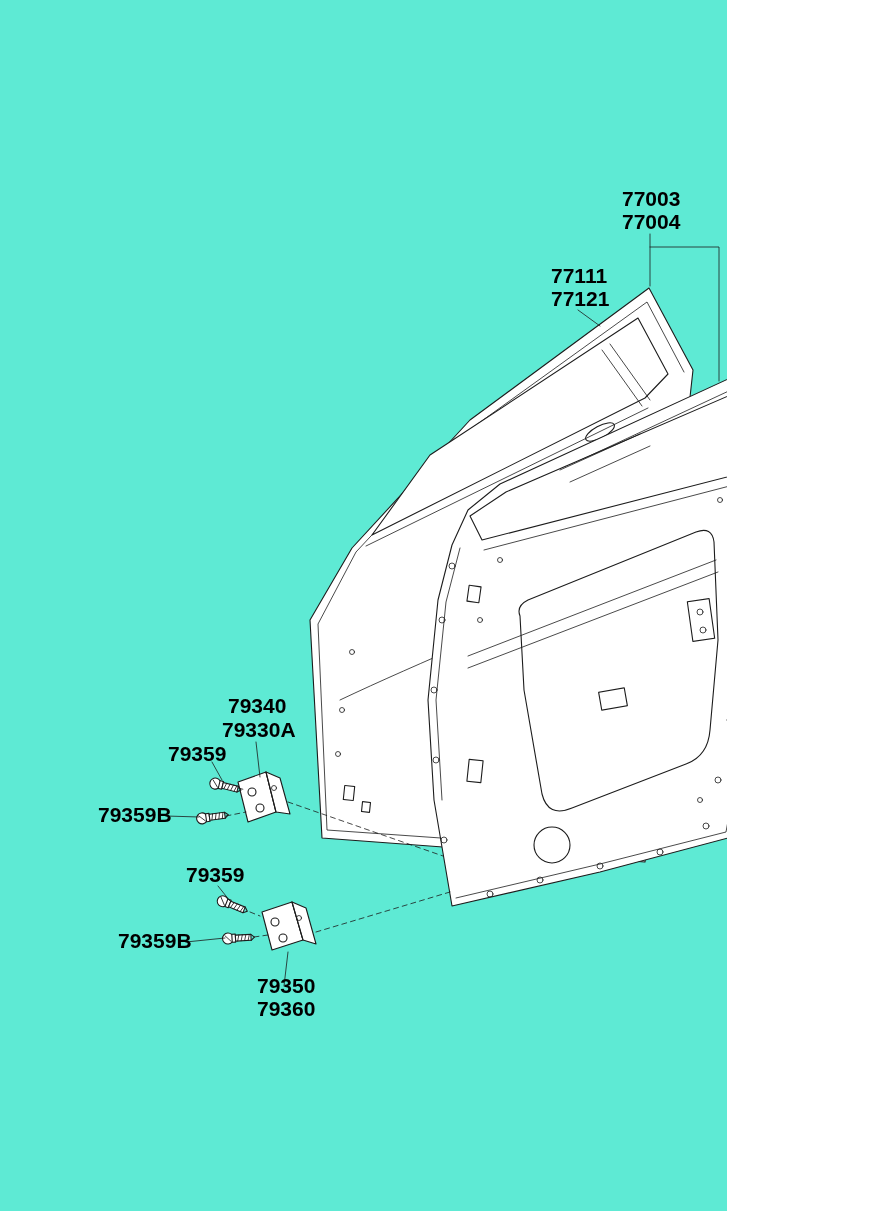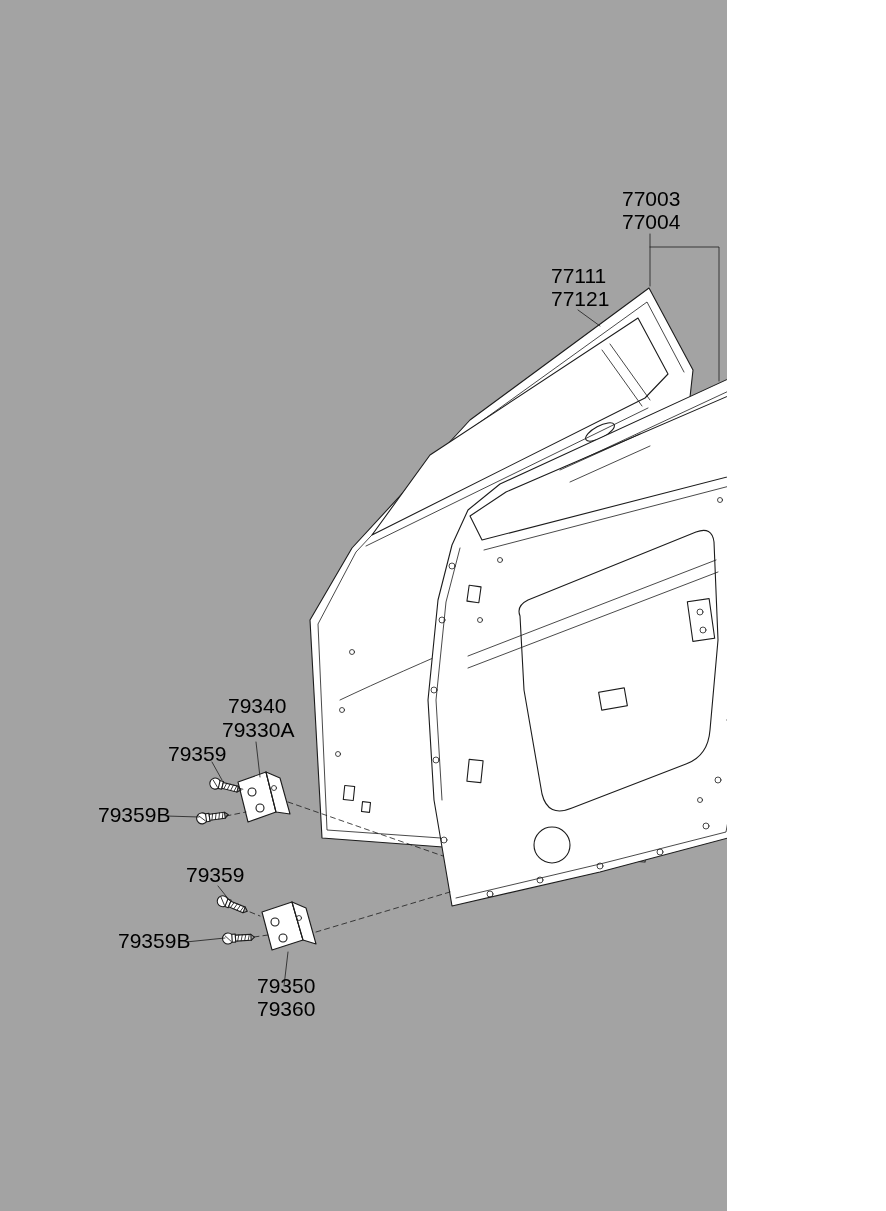--- a/index.html
+++ b/index.html
@@ -1,17 +1,17 @@
 <!DOCTYPE html>
 <html><head>
 <meta charset="utf-8">
 <style>
   html,body{margin:0;padding:0;background:#ffffff;}
-  .stage{position:relative;width:727px;height:1211px;background:#a3a3a3;overflow:hidden;
-         font-family:"Liberation Sans",sans-serif;}
+  .stage{position:relative;width:727px;height:1211px;background:#5eead4;overflow:hidden;
+         font-family:"Liberation Sans",sans-serif;font-weight:bold;}
   svg{display:block}
   .ln{fill:none;stroke:#1c1c1c;stroke-width:1.1;stroke-linejoin:round;stroke-linecap:round;}
   .thin{stroke-width:0.8;}
   .fillw{fill:#ffffff;}
   .dash{stroke-dasharray:5 4;}
   .lbl{font-family:"Liberation Sans",sans-serif;font-size:21px;fill:#000000;}
 </style>
 </head>
 <body>
 

